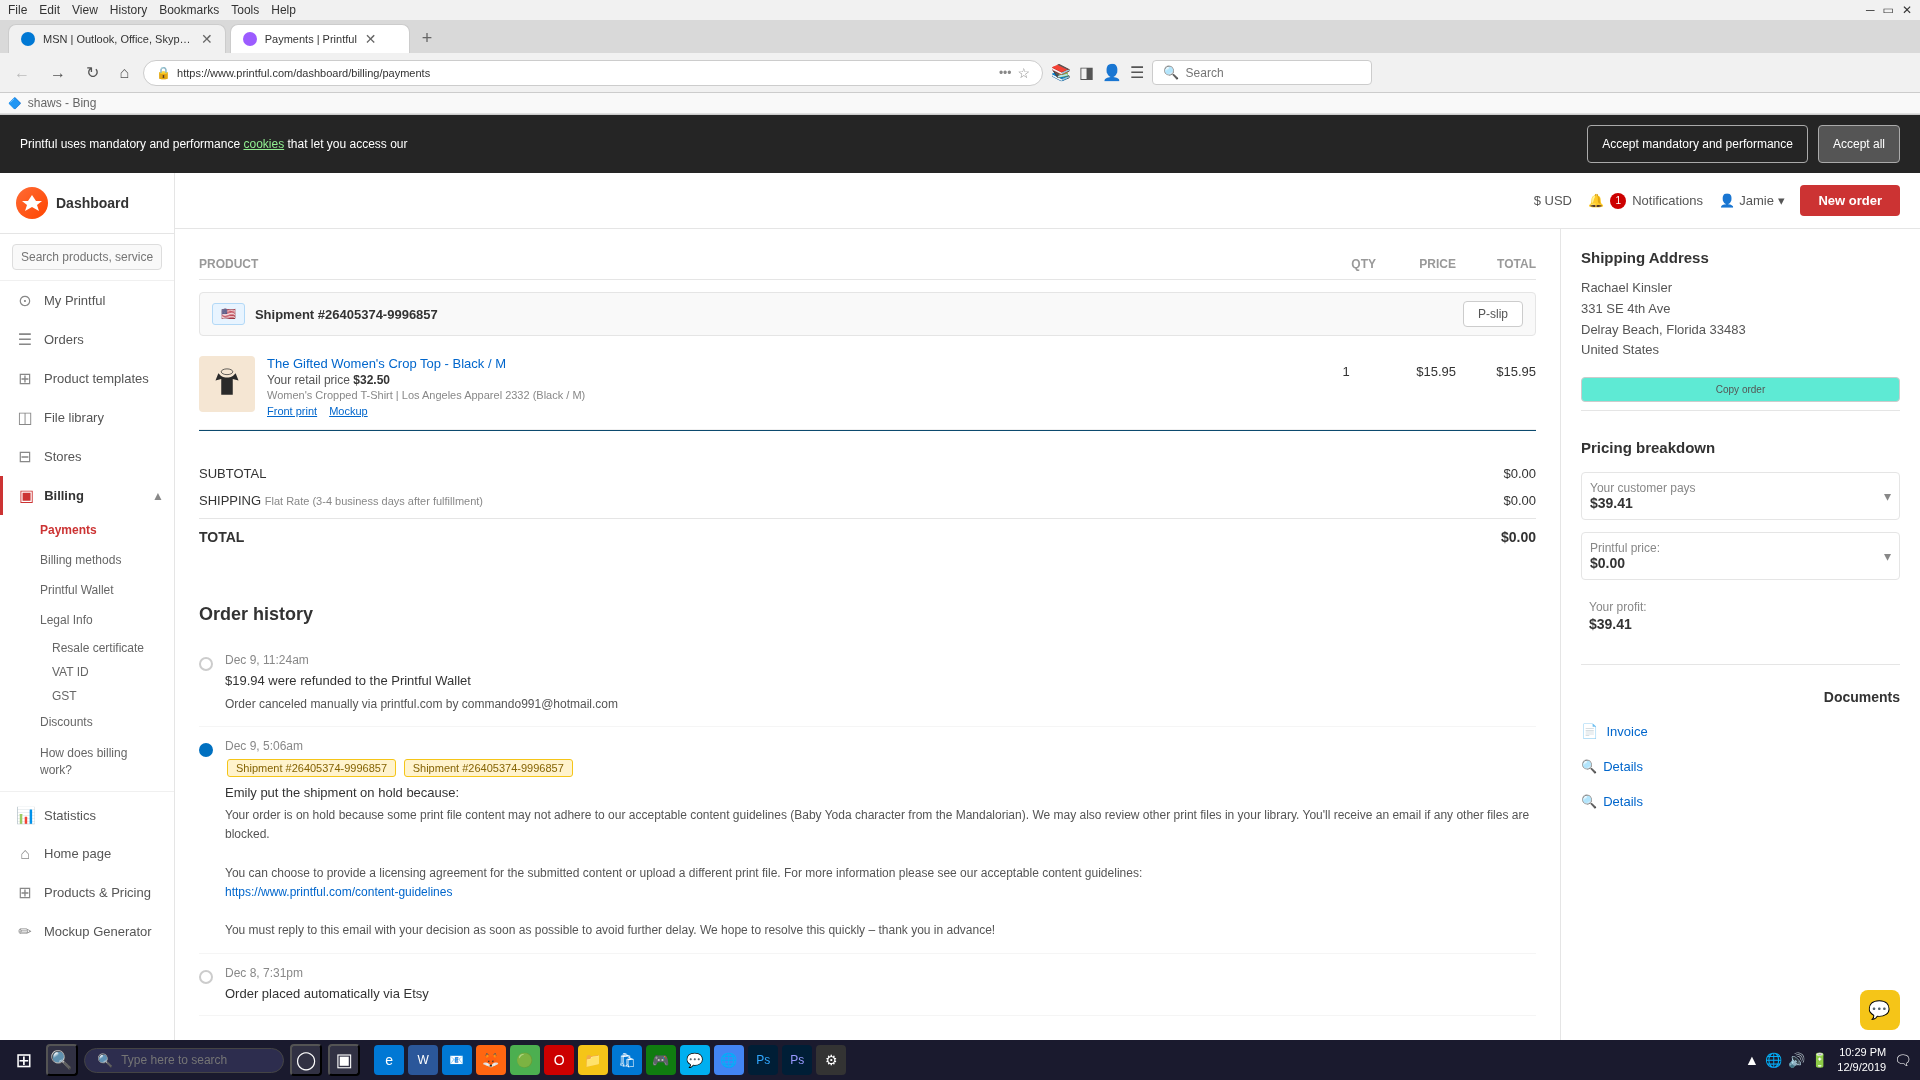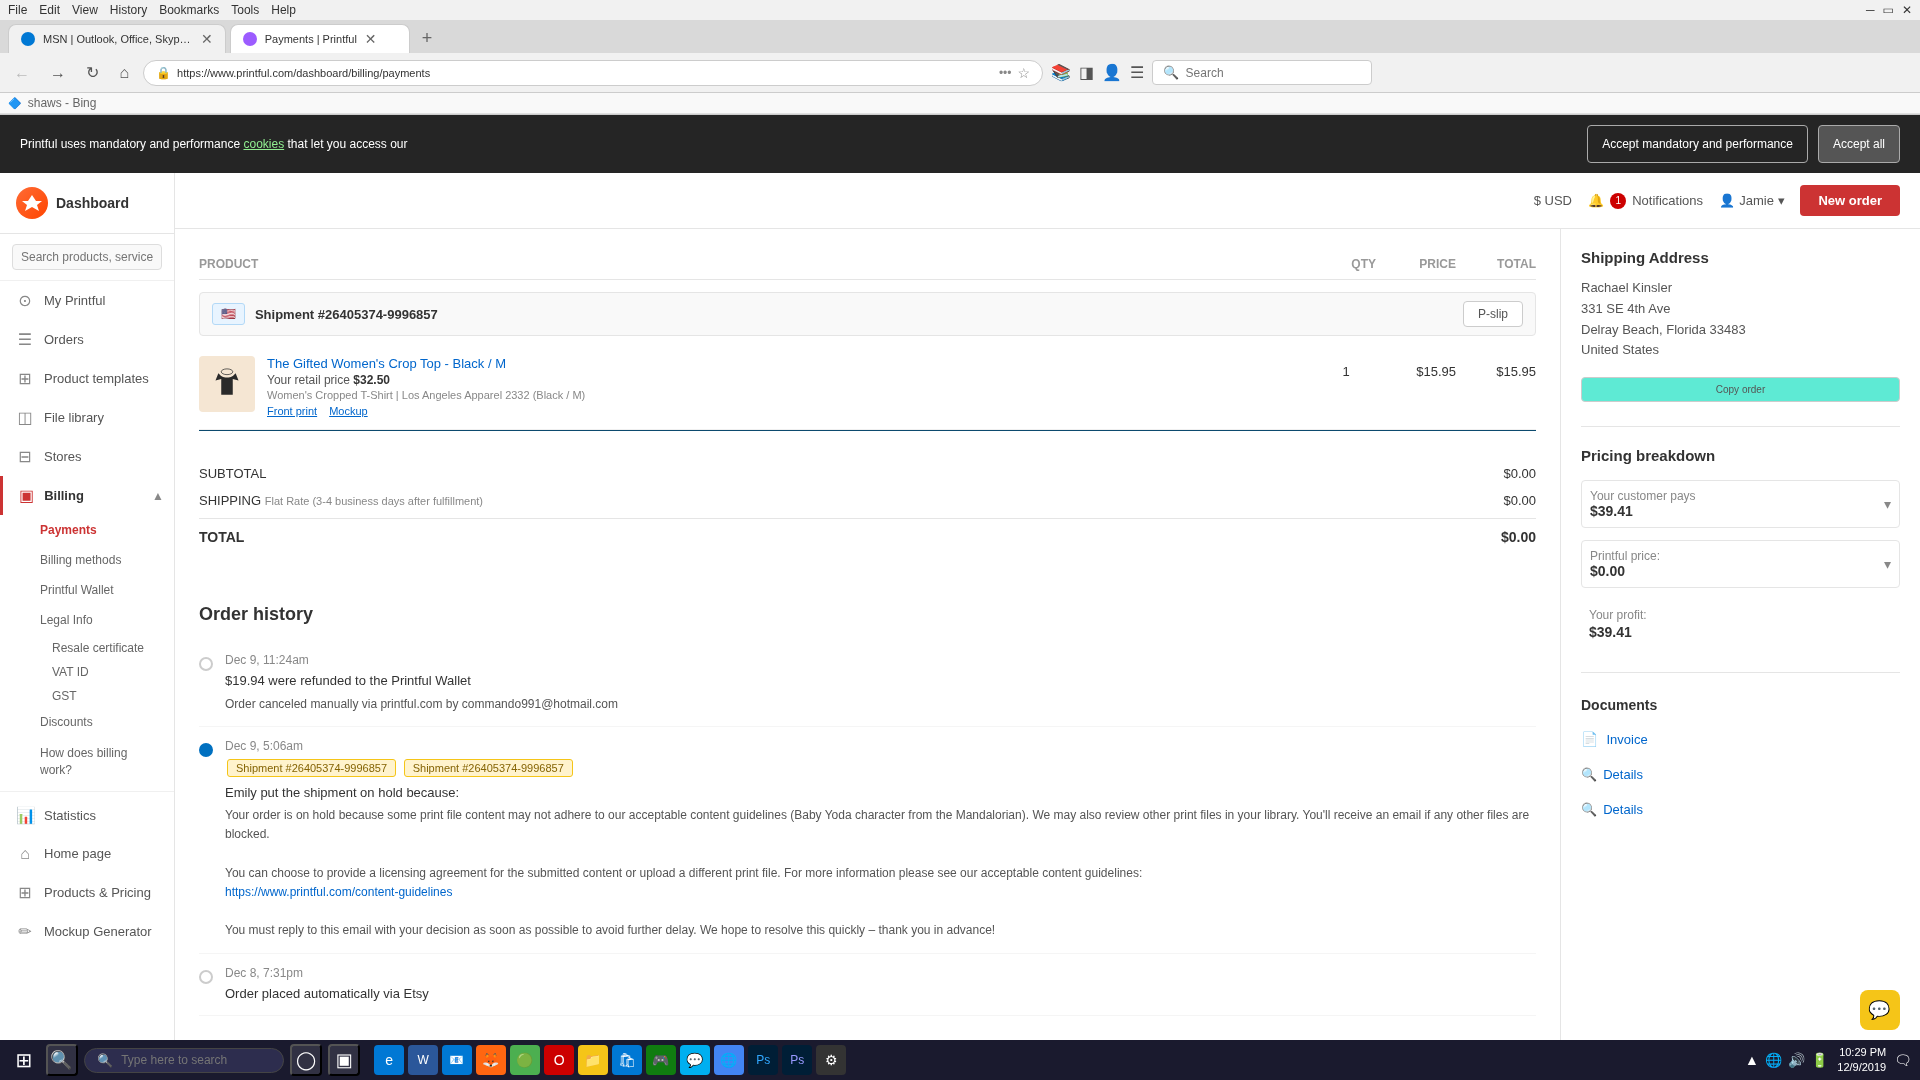--- a/index.html
+++ b/index.html
@@ -107,34 +107,34 @@
     .history-time { font-size: 12px; color: #888; margin-bottom: 4px; }
     .history-text { font-size: 13px; color: #333; line-height: 1.5; }
     .shipment-tag { display: inline-block; background: #fff3cd; border: 1px solid #f5c518; border-radius: 3px; padding: 2px 8px; font-size: 11px; color: #856404; margin: 2px 2px; cursor: pointer; }
     .history-body { font-size: 12px; color: #555; line-height: 1.6; margin-top: 4px; }
 
     
     .shipping-address h3 { font-size: 15px; font-weight: 600; color: #333; margin-bottom: 12px; }
     .shipping-address p { font-size: 13px; color: #555; line-height: 1.6; }
     .copy-order-btn { display: block; width: 100%; background: #5eead4; border: 1px solid #ccc; border-radius: 4px; padding: 6px; font-size: 10px; color: #555; cursor: pointer; margin-top: 16px; text-align: center; }
 
-    .pricing-breakdown { margin-top: 24px; padding-top: 20px; border-top: 1px solid #e5e5e5; }
+    .pricing-breakdown { margin-top: 8px; padding-top: 28px; border-top: 1px solid #e5e5e5; }
     .pricing-breakdown h3 { font-size: 15px; font-weight: 600; color: #333; margin-bottom: 16px; }
     .pricing-item { margin-bottom: 12px; }
     .pricing-item-header { display: flex; justify-content: space-between; align-items: center; cursor: pointer; padding: 8px; border: 1px solid #e5e5e5; border-radius: 4px; }
     .pricing-item-label { font-size: 12px; color: #888; }
     .pricing-item-value { font-size: 14px; font-weight: 600; color: #333; }
     .pricing-chevron { font-size: 14px; color: #888; }
     .pricing-profit { padding: 8px; }
     .pricing-profit-label { font-size: 12px; color: #888; }
     .pricing-profit-value { font-size: 14px; font-weight: 600; color: #333; margin-top: 2px; }
 
     
     .documents-section { margin-top: 24px; padding-top: 24px; border-top: 1px solid #e5e5e5; }
-    .documents-section h3 { font-size: 14px; font-weight: 600; color: #333; margin-bottom: 12px; }
+    .documents-section h3 { font-size: 14px; font-weight: 600; color: #333; margin-bottom: 12px; text-align: right; }
     .document-link { display: flex; align-items: center; gap: 8px; color: #0066cc; font-size: 13px; cursor: pointer; padding: 6px 0; text-decoration: none; }
     .doc-icon { font-size: 14px; }
 
     
     .details-btn { display: flex; align-items: center; gap: 6px; color: #0066cc; font-size: 13px; cursor: pointer; padding: 6px 0; margin-top: 8px; }
 
     
     .taskbar { position: fixed; bottom: 0; left: 0; right: 0; height: 40px; background: #1a1a2e; display: flex; align-items: center; padding: 0 8px; gap: 6px; z-index: 1000; }
     .taskbar-start { width: 32px; height: 32px; background: transparent; border: none; cursor: pointer; display: flex; align-items: center; justify-content: center; }
     .win-icon { font-size: 20px; color: #fff; }

